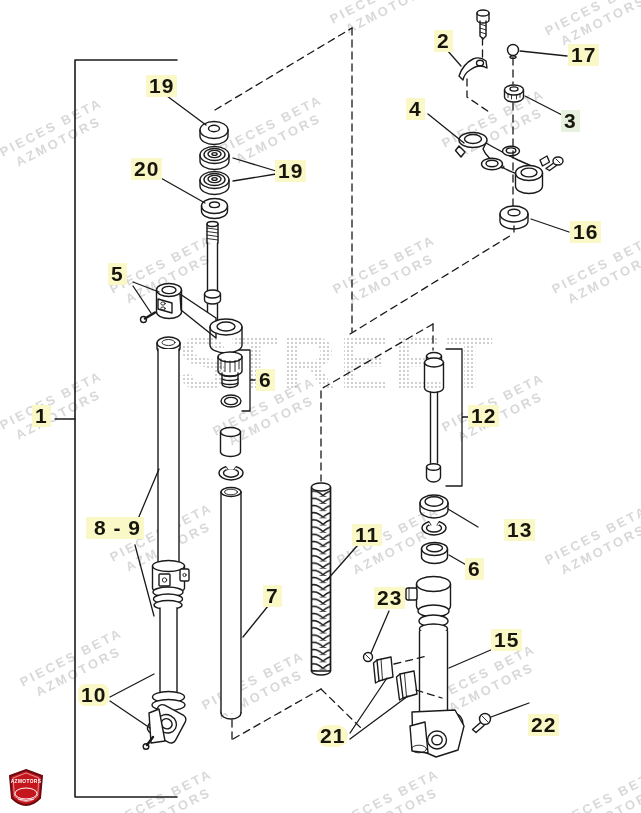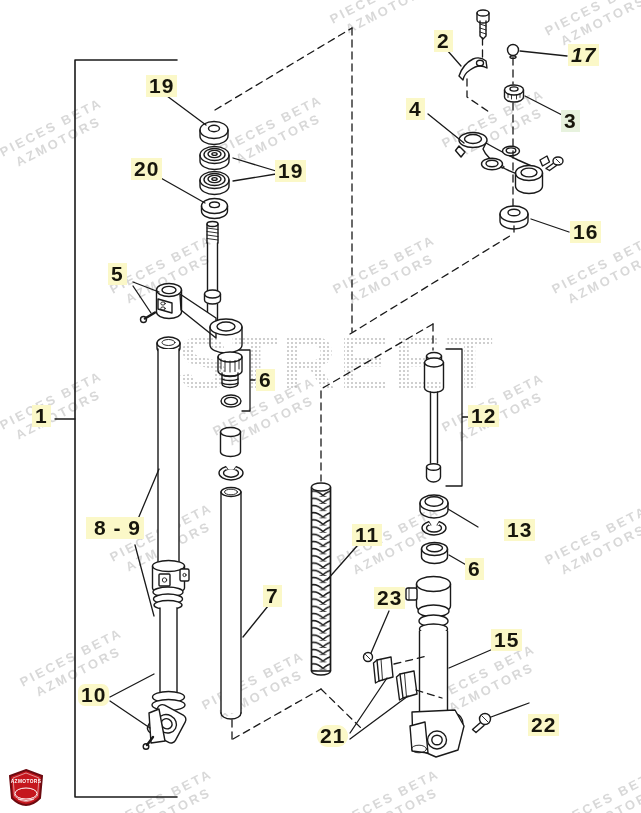--- a/index.html
+++ b/index.html
@@ -352,21 +352,21 @@
   <div class="plabel" style="left:256px;top:369px;">6</div>
   <div class="plabel" style="left:263px;top:585px;">7</div>
   <div class="plabel" style="left:86px;top:517px;padding-left:8px;">8 - 9</div>
   <div class="plabel" style="left:78px;top:684px;border-radius:7px;">10</div>
   <div class="plabel" style="left:352px;top:524px;">11</div>
   <div class="plabel" style="left:468px;top:405px;">12</div>
   <div class="plabel" style="left:504px;top:519px;text-align:right;">13</div>
   <div class="plabel" style="left:465px;top:558px;">6</div>
   <div class="plabel" style="left:491px;top:629px;">15</div>
   <div class="plabel" style="left:570px;top:221px;">16</div>
-  <div class="plabel" style="left:568px;top:44px;font-style:italic;">17</div>
+  <div class="plabel" style="left:568px;top:44px;">17</div>
   <div class="plabel" style="left:146px;top:75px;">19</div>
   <div class="plabel" style="left:275px;top:160px;">19</div>
   <div class="plabel" style="left:131px;top:158px;">20</div>
   <div class="plabel" style="left:317px;top:725px;border-radius:11px;">21</div>
   <div class="plabel" style="left:528px;top:683px;margin-top:31px;">22</div>
   <div class="plabel" style="left:374px;top:587px;">23</div>
 
   <svg id="logo" width="40" height="46" viewBox="0 0 40 46">
     <path d="M20,2 L36,8 L34,30 Q20,44 6,30 L4,8 Z" fill="#c5161d" stroke="#6d0a10" stroke-width="2"></path>
     <path d="M20,5 L33,10 L31.5,28 Q20,39.5 8.5,28 L7,10 Z" fill="none" stroke="#e9b3b3" stroke-width="0.8"></path>

